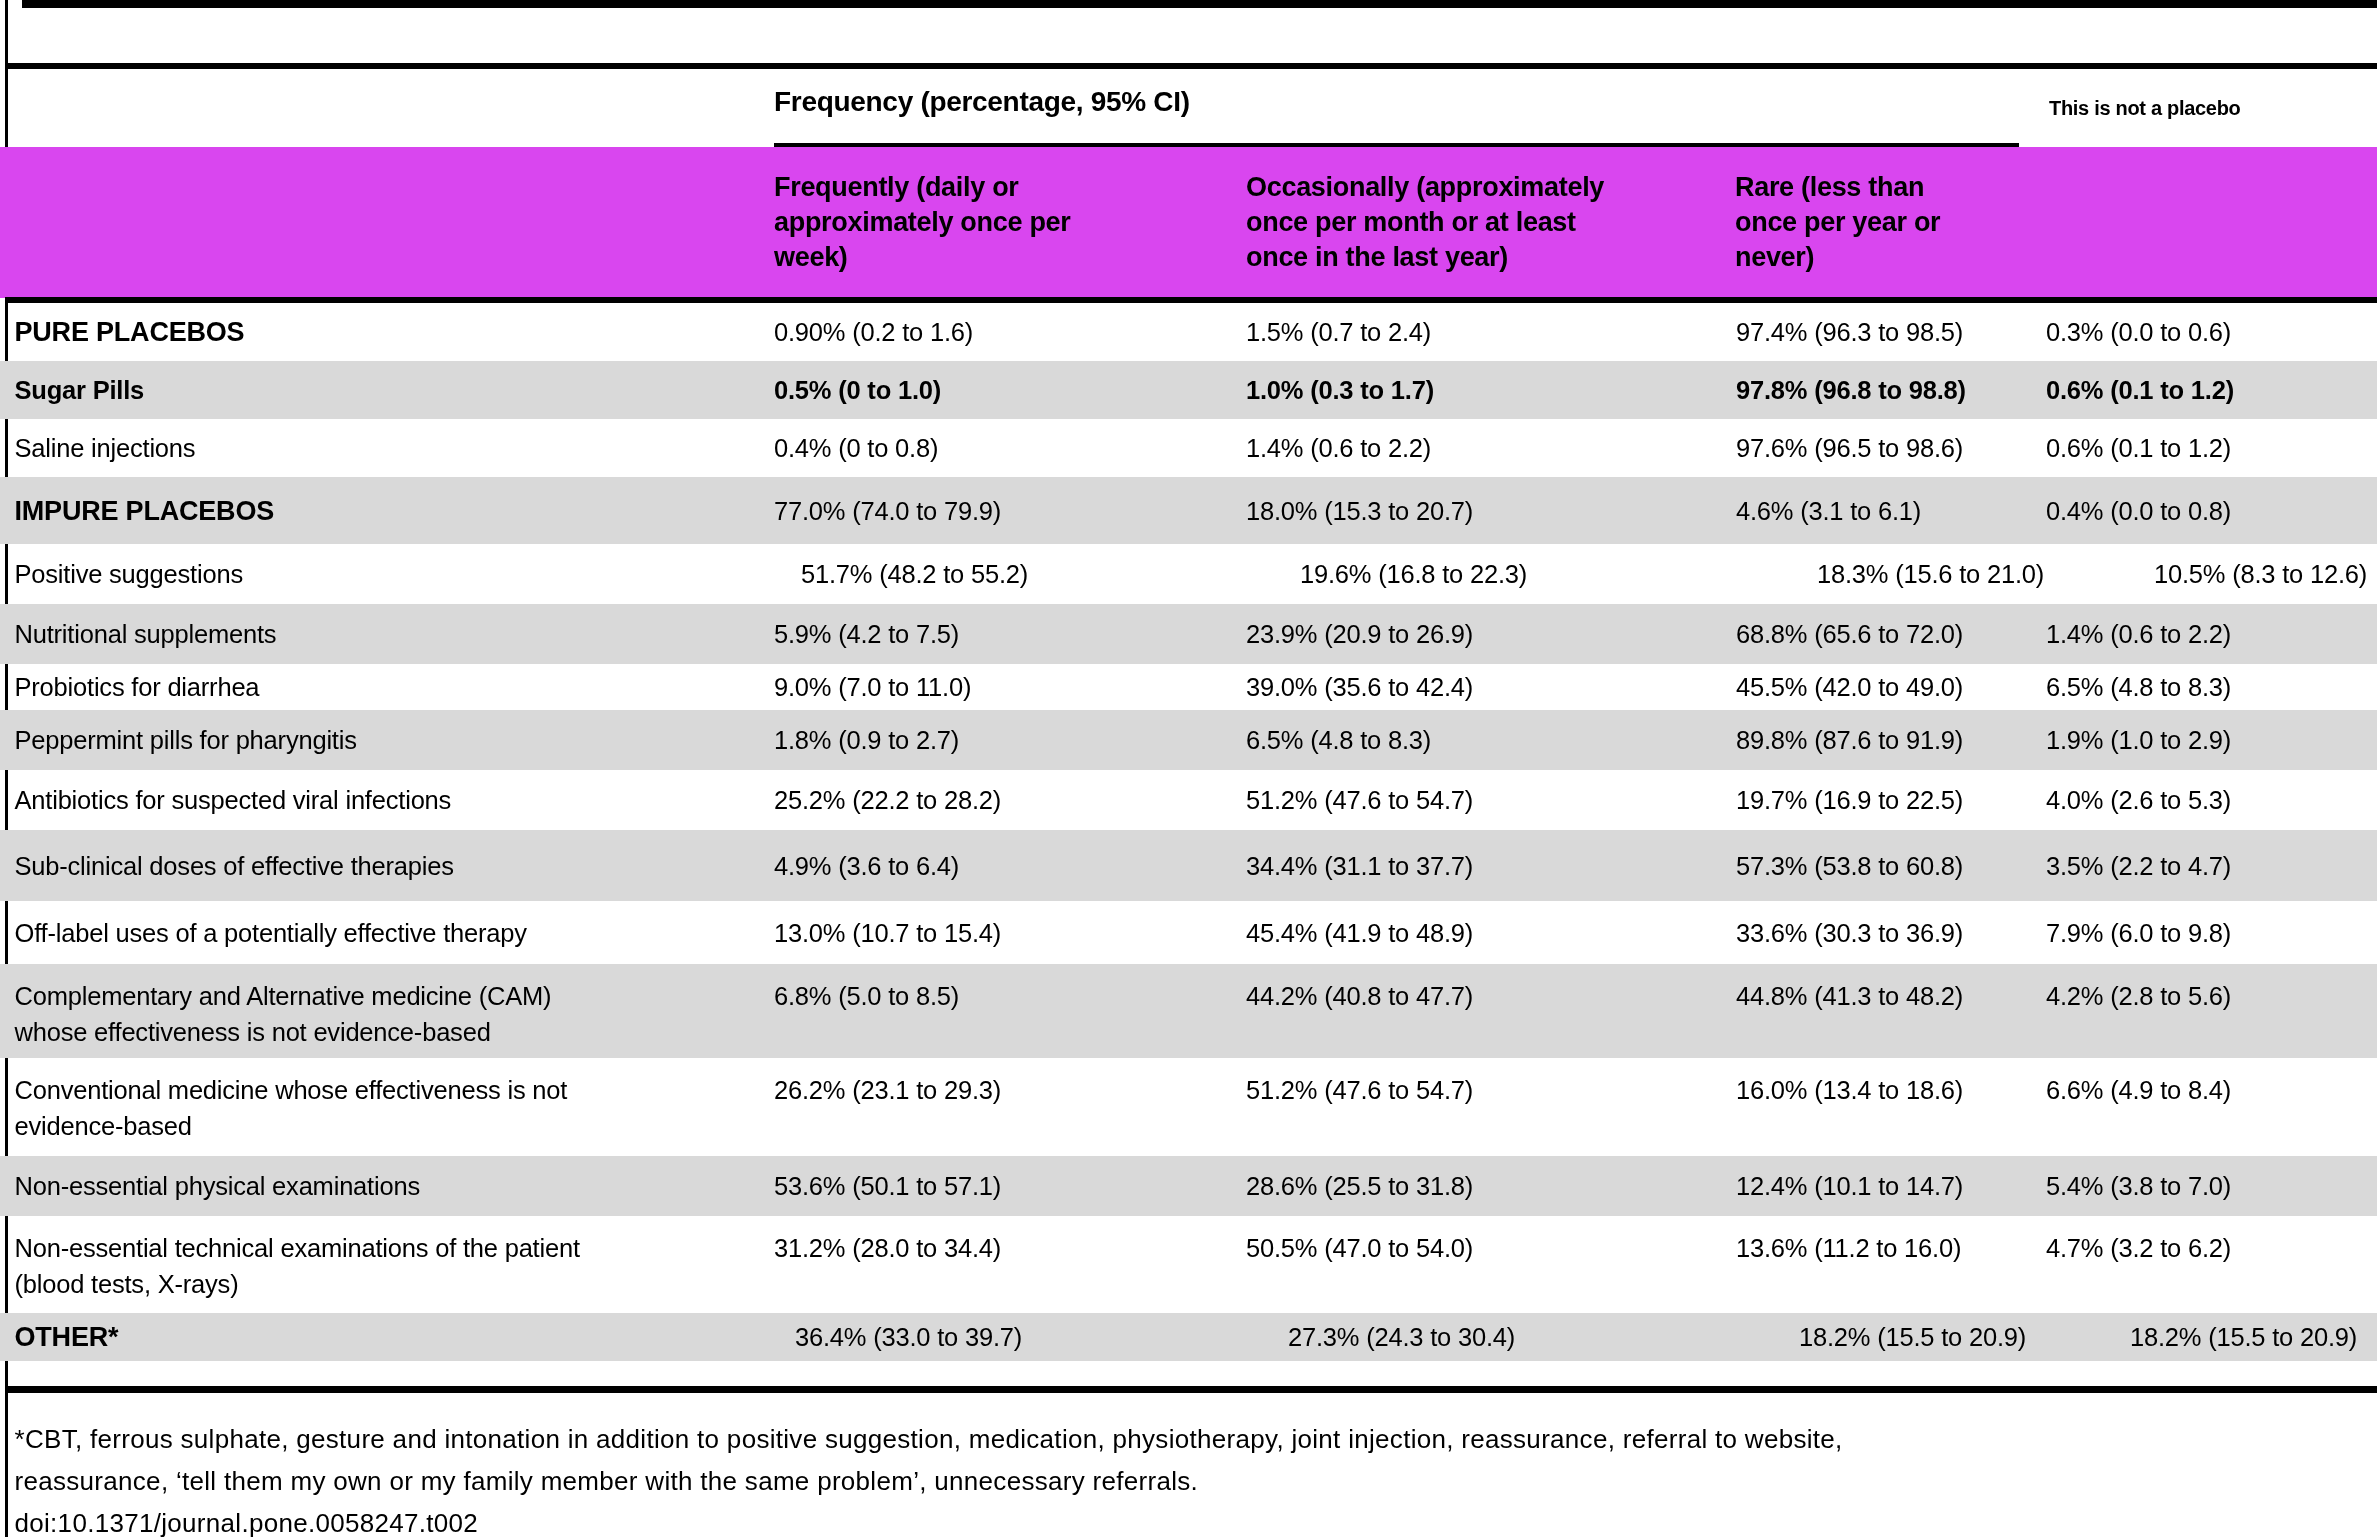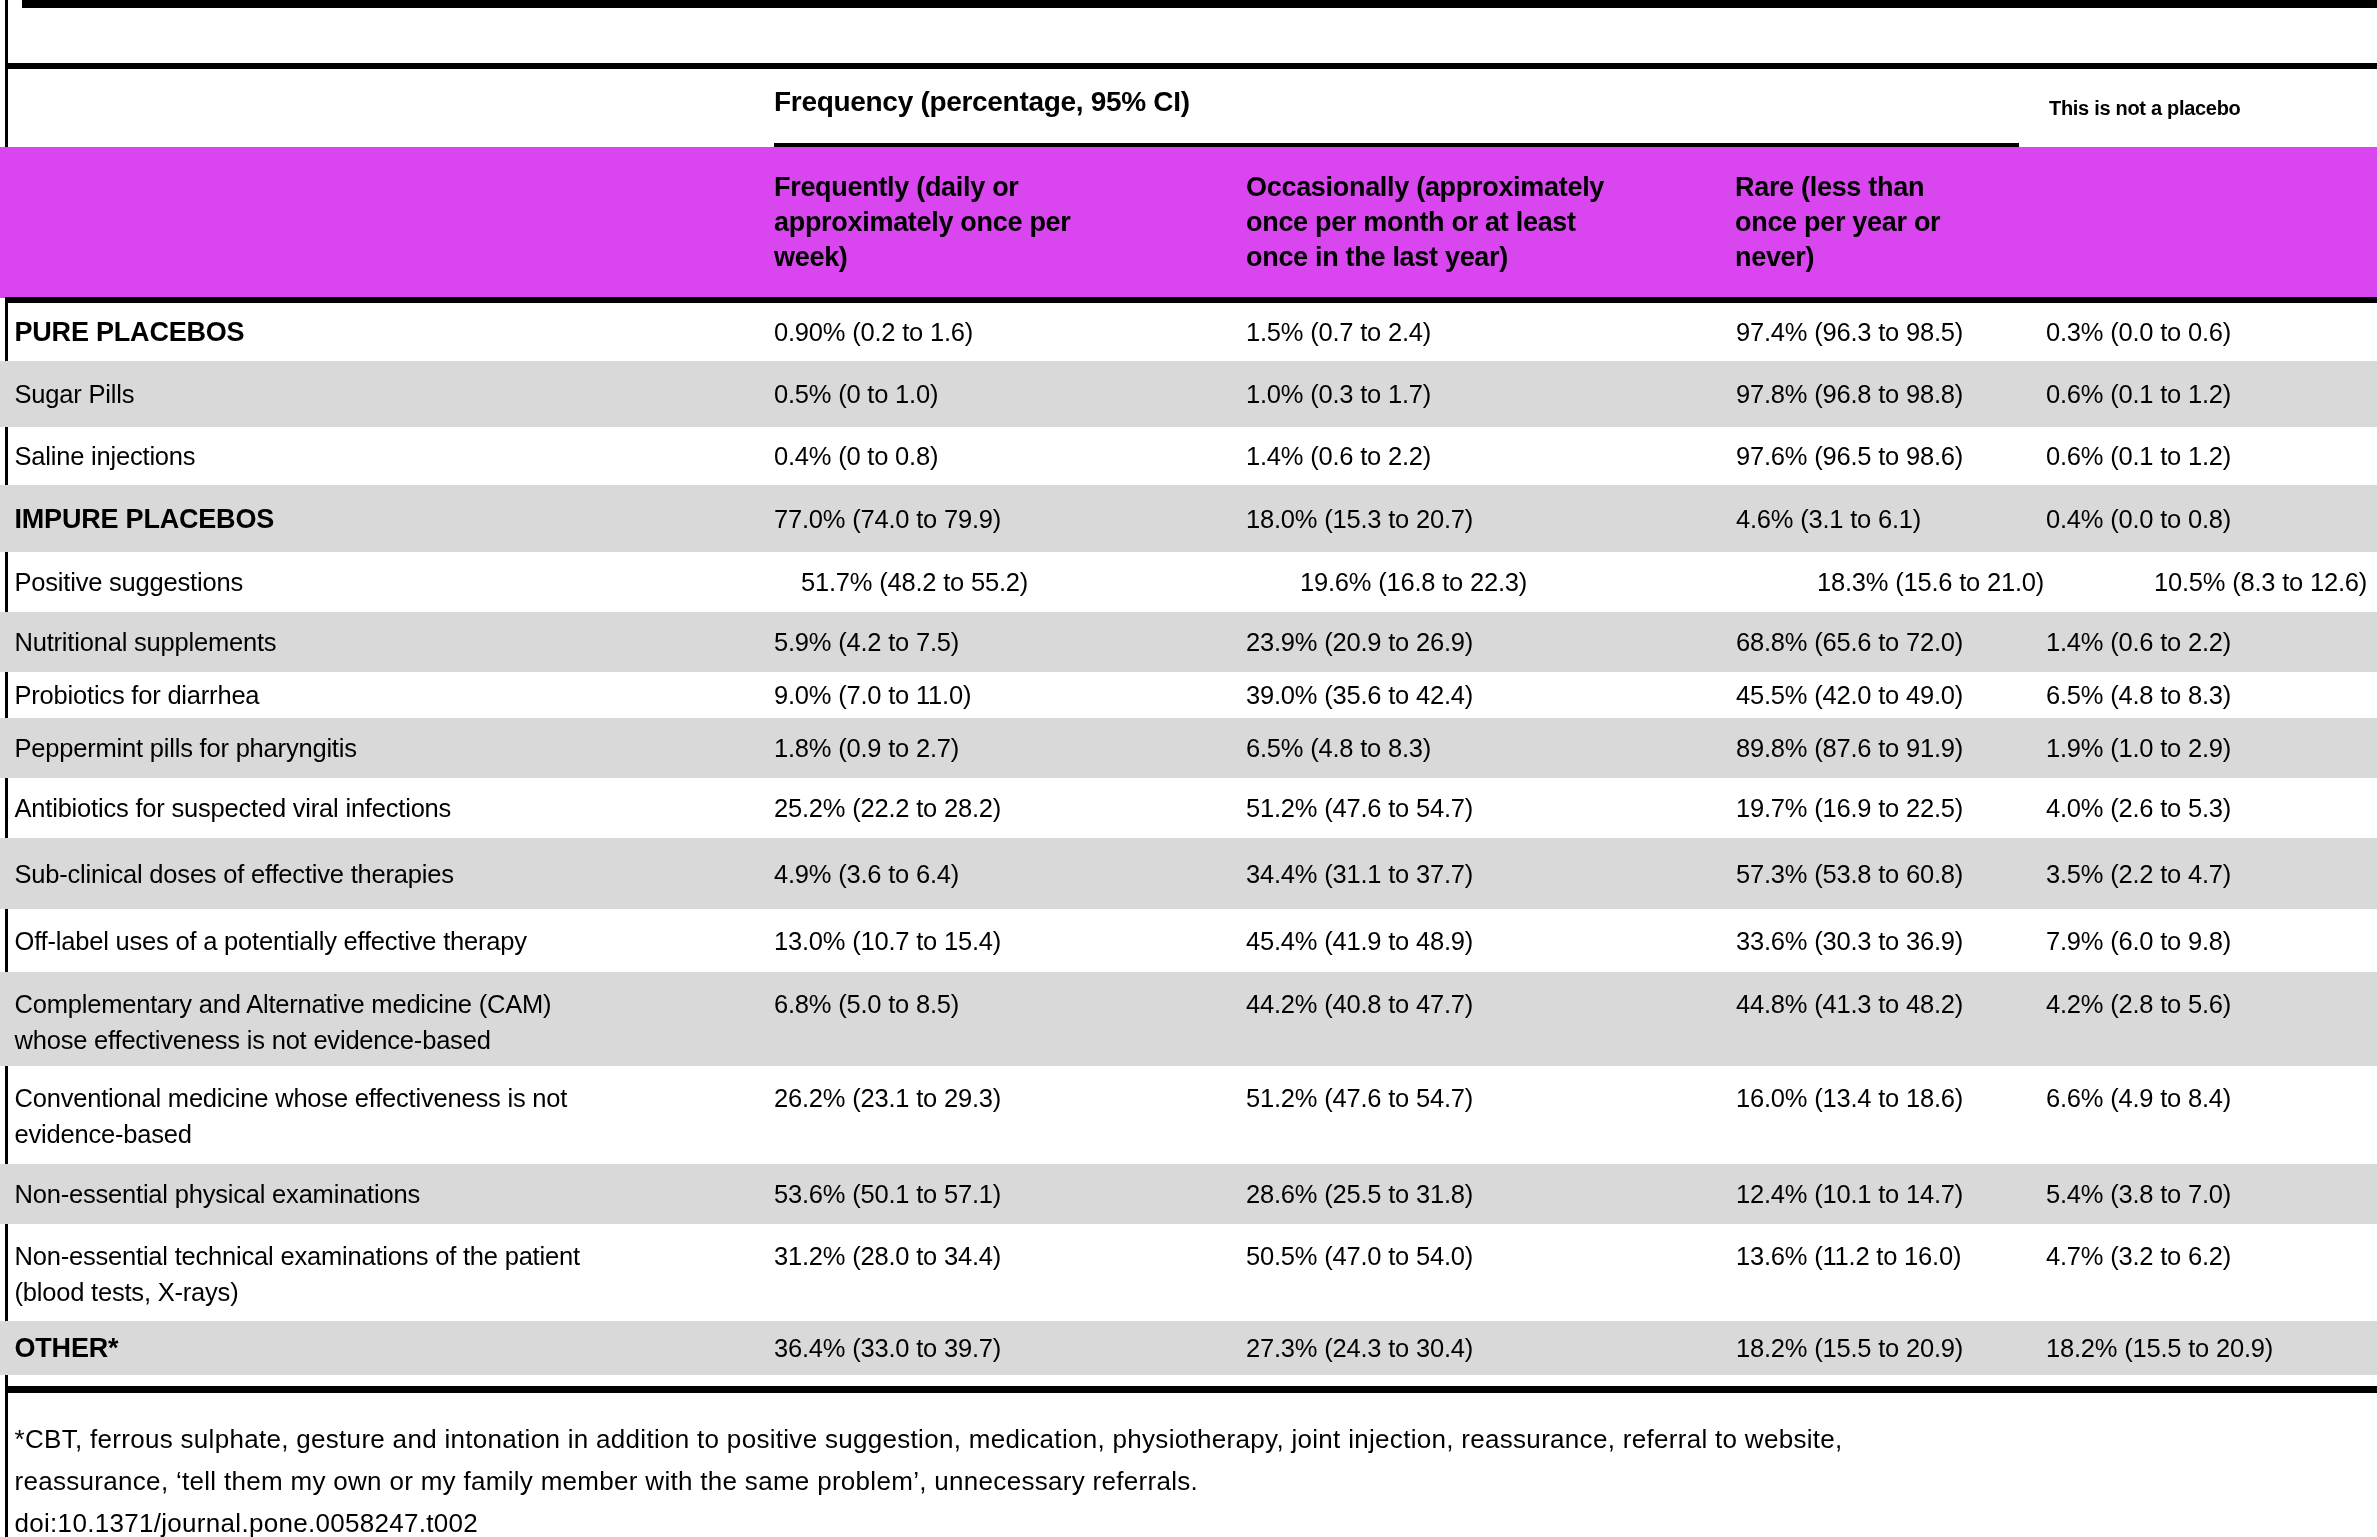--- a/index.html
+++ b/index.html
@@ -92,21 +92,21 @@
   <div class="rule-header"></div>
 
   <div class="rows">
       <div class="trow boldrow" style="height: 58px;">
         <div class="cell label">PURE PLACEBOS</div>
         <div class="cell">0.90% (0.2 to 1.6)</div>
         <div class="cell">1.5% (0.7 to 2.4)</div>
         <div class="cell">97.4% (96.3 to 98.5)</div>
         <div class="cell">0.3% (0.0 to 0.6)</div>
       </div>
-      <div class="trow shaded" style="height: 66px;">
+      <div class="trow shaded" style="height: 58px; font-weight: bold;">
         <div class="cell label">Sugar Pills</div>
         <div class="cell">0.5% (0 to 1.0)</div>
         <div class="cell">1.0% (0.3 to 1.7)</div>
         <div class="cell">97.8% (96.8 to 98.8)</div>
         <div class="cell">0.6% (0.1 to 1.2)</div>
       </div>
       <div class="trow" style="height: 58px;">
         <div class="cell label">Saline injections</div>
         <div class="cell">0.4% (0 to 0.8)</div>
         <div class="cell">1.4% (0.6 to 2.2)</div>
@@ -193,21 +193,21 @@
         <div class="cell">5.4% (3.8 to 7.0)</div>
       </div>
       <div class="trow tall" style="height: 97px;">
         <div class="cell label">Non-essential technical examinations of the patient
 (blood tests, X-rays)</div>
         <div class="cell">31.2% (28.0 to 34.4)</div>
         <div class="cell">50.5% (47.0 to 54.0)</div>
         <div class="cell">13.6% (11.2 to 16.0)</div>
         <div class="cell">4.7% (3.2 to 6.2)</div>
       </div>
-      <div class="trow shaded boldrow" style="height: 54px;">
+      <div class="trow shaded boldrow" style="height: 48px; gap: 21px;">
         <div class="cell label">OTHER*</div>
         <div class="cell">36.4% (33.0 to 39.7)</div>
         <div class="cell">27.3% (24.3 to 30.4)</div>
         <div class="cell">18.2% (15.5 to 20.9)</div>
         <div class="cell">18.2% (15.5 to 20.9)</div>
       </div>
     </div>
 
   <div class="rule-bottom"></div>
 

